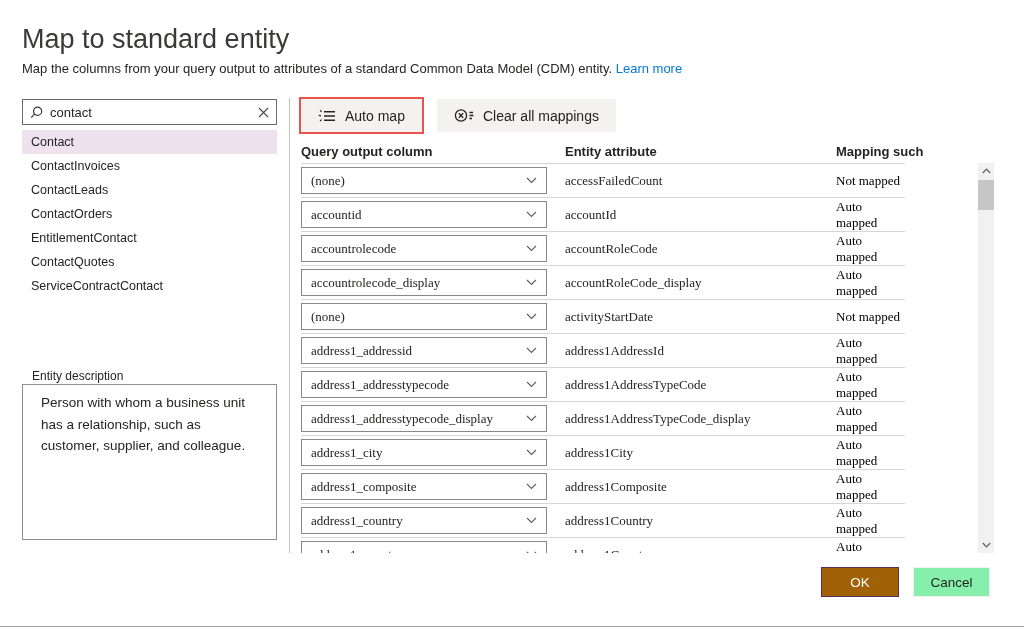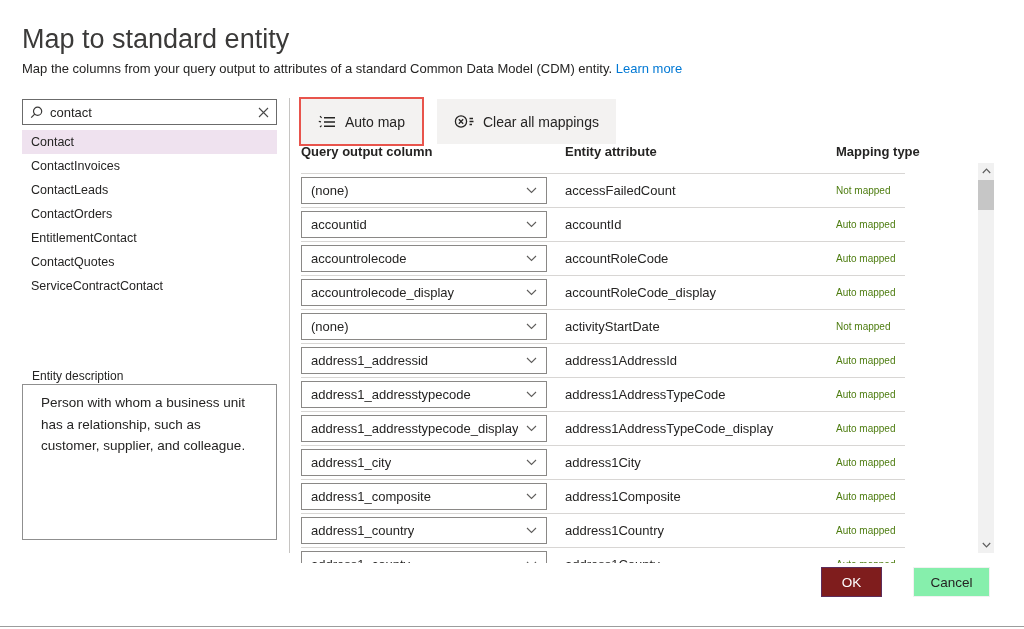--- a/index.html
+++ b/index.html
@@ -19,42 +19,42 @@
   .entity-list { position:absolute; left:22px; top:130px; width:255px; list-style:none; }
   .entity-list li { height:24px; line-height:24px; padding:0 9px; font-size:12.5px; color:#252423; cursor:pointer; white-space:nowrap; }
   .entity-list li.selected { background:#efe2ef; }
   .desc-label { position:absolute; left:32px; top:369px; font-size:12px; color:#252423; }
   .desc-box { position:absolute; left:22px; top:384px; width:255px; height:156px; border:1px solid #8f8f8f; padding:7px 18px; font-size:13.5px; line-height:1.6; color:#252423; background:#fff; }
 
   .vdivider { position:absolute; left:289px; top:98px; width:1px; height:455px; background:#c6c4c2; }
 
   
   .automap-wrap { position:absolute; left:299px; top:97px; border:2px solid #e8544c; }
-  .toolbtn { display:flex; align-items:center; gap:9px; height:45px; padding:0 17px; background:#f3f2f1; border:none; font-family:inherit; font-size:14px; color:#252423; cursor:pointer; }
+  .toolbtn { display:flex; align-items:center; gap:9px; height:33px; padding:0 17px; background:#f3f2f1; border:none; font-family:inherit; font-size:14px; color:#252423; cursor:pointer; }
   .clearbtn { position:absolute; left:437px; top:99px; }
 
   
   .thead { position:absolute; left:301px; top:144px; width:676px; display:flex; font-size:13px; font-weight:700; color:#252423;justify-content:space-between; }
   .thead .c1 { width:264px; } .thead .c2 { width:271px; } .thead .c3 { flex:1; }
-  .rows-clip { position:absolute; left:301px; top:173px; width:604px; height:390px; overflow:hidden; border-top:1px solid #d8d6d4; }
+  .rows-clip { position:absolute; left:301px; top:163px; width:604px; height:390px; overflow:hidden; border-top:1px solid #d8d6d4;font-family:Liberation Serif, serif; }
   .trow { display:flex; align-items:center; height:34px; border-bottom:1px solid #d8d6d4; }
   .ddwrap { width:264px; }
   .dd { width:246px; height:27px; border:1px solid #8a8886; background:#fff; display:flex; align-items:center; justify-content:space-between; padding:0 9px; font-size:13px; color:#252423; cursor:pointer; }
   .dd-text { overflow:hidden; white-space:nowrap; }
   .attr { width:271px; font-size:13px; color:#252423; }
-  .mtype { flex:1; font-size:10px; color:#4d7c0f; }
+  .mtype { flex:1; font-size:13px; color:#000000; }
 
   
   .scrollbar { position:absolute; left:978px; top:163px; width:16px; height:390px; background:#f1f1f1; }
   .sb-arrow { position:absolute; left:0; width:16px; height:16px; display:flex; align-items:center; justify-content:center; cursor:pointer; }
   .sb-arrow.up { top:0; } .sb-arrow.down { bottom:0; }
   .sb-thumb { position:absolute; left:0; top:17px; width:16px; height:30px; background:#c6c6c6; cursor:pointer; }
 
   
-  .btn-ok { position:absolute; left:821px; top:567px; width:61px; height:30px; background:#7f1d1d; border:1px solid #5c2d5c; color:#fff; font-family:inherit; font-size:13.5px; cursor:pointer; }
+  .btn-ok { position:absolute; left:821px; top:567px; width:78px; height:30px; background:#a16207; border:1px solid #5c2d5c; color:#fff; font-family:inherit; font-size:13.5px; cursor:pointer; }
   .btn-cancel { position:absolute; left:913px; top:567px; width:77px; height:30px; background:#86efac; border:1px solid #f1f1f1; color:#252423; font-family:inherit; font-size:13.5px; cursor:pointer; }
   .bottom-line { position:absolute; left:0; top:626px; width:1024px; height:1px; background:#9c9c9c; }
 </style>
 </head>
 <body>
 
 <div class="dialog">
 
   <div class="title">Map to standard entity</div>
   <div class="subtitle">
@@ -110,21 +110,21 @@
           <path d="M4.8 5.3 L9.2 9.7 M9.2 5.3 L4.8 9.7" stroke="#252423" stroke-width="1.3"></path>
           <path d="M15.5 4.5 H19 M15.5 7.5 H19.5 M15.5 10.5 H18" stroke="#252423" stroke-width="1.3"></path>
         </svg>
     </span>
     <span>Clear all mappings</span>
   </button>
 
   <div class="thead">
     <div class="c1">Query output column</div>
     <div class="c2">Entity attribute</div>
-    <div class="c3">Mapping type</div>
+    <div class="c3">Mapping such</div>
   </div>
 
   <div class="rows-clip">
       <div class="trow">
     <div class="ddwrap">
       <div class="dd">
         <span class="dd-text">(none)</span>
         <span class="icon-btn">
           <svg width="11" height="7" viewBox="0 0 11 7" fill="none">
                 <polyline points="1,1 5.5,5.5 10,1" stroke="#5f5e5c" stroke-width="1.1"></polyline>

